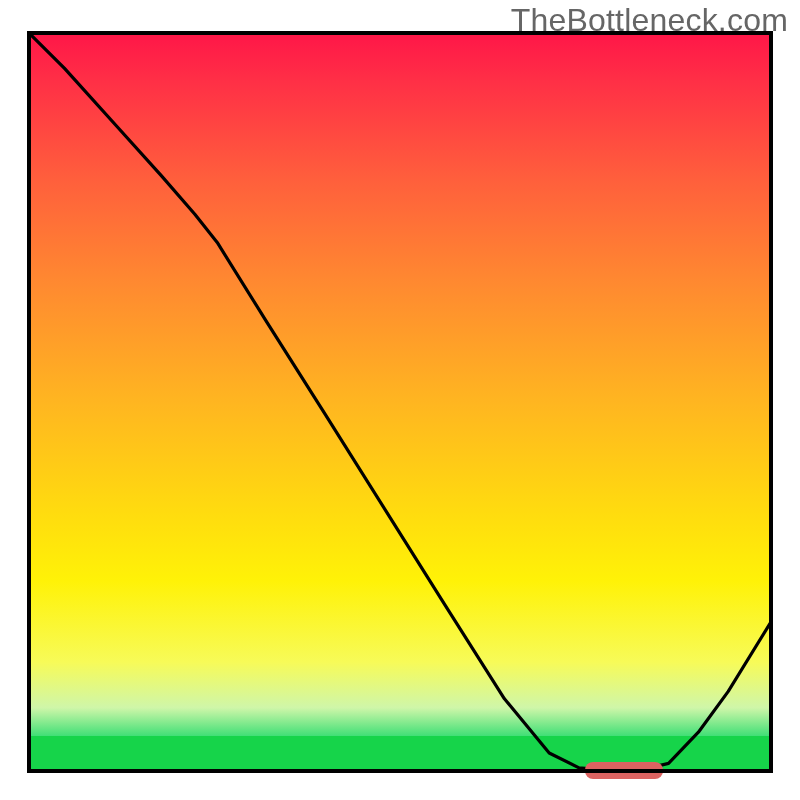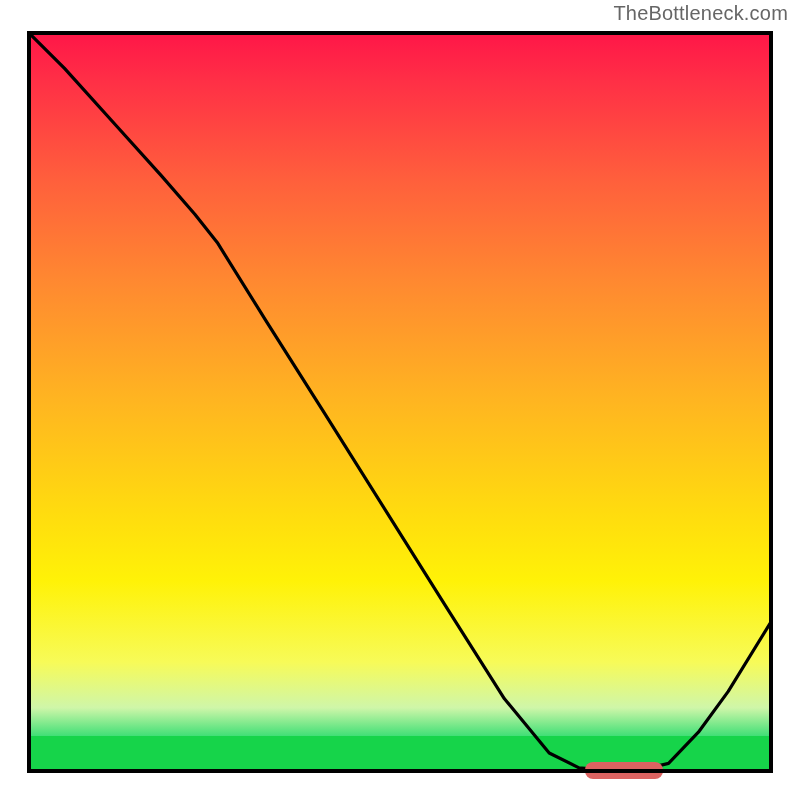--- a/index.html
+++ b/index.html
@@ -13,21 +13,21 @@
   .frame {
     position: relative;
     width: 800px;
     height: 800px;
   }
   .watermark {
     position: absolute;
     top: 2px;
     right: 12px;
     font-family: Arial, Helvetica, sans-serif;
-    font-size: 20px;
+    font-size: 32px;
     color: #666666;
     font-weight: 500;
     letter-spacing: 0.2px;
     margin-left: 23px;
   }
   .plot-area {
     position: absolute;
     left: 27px;
     top: 31px;
     width: 746px;

